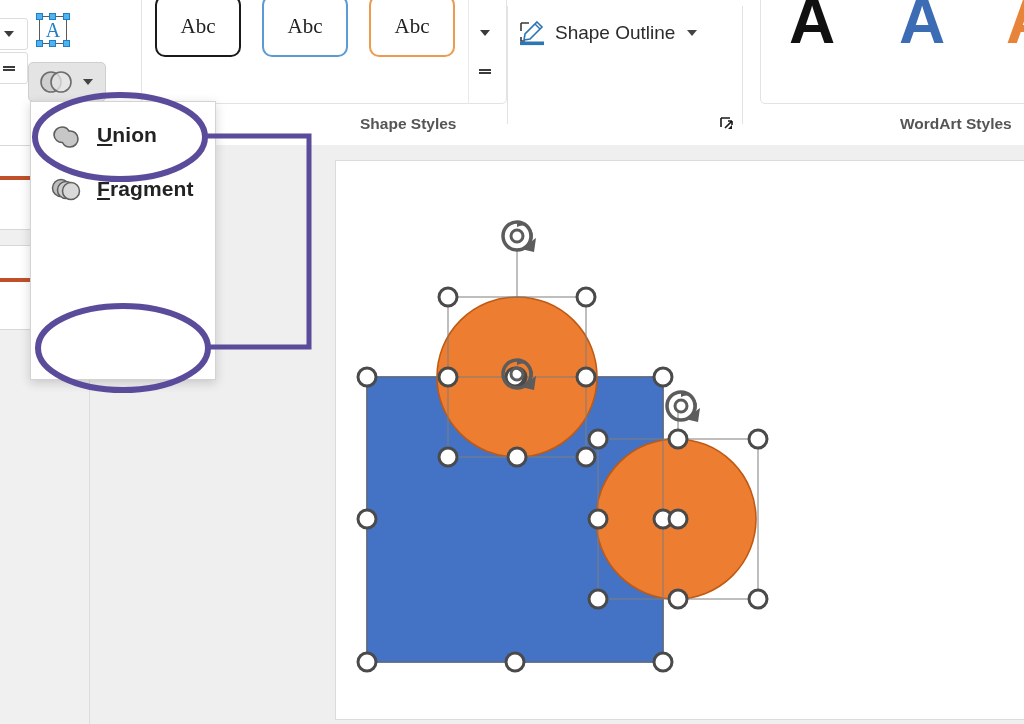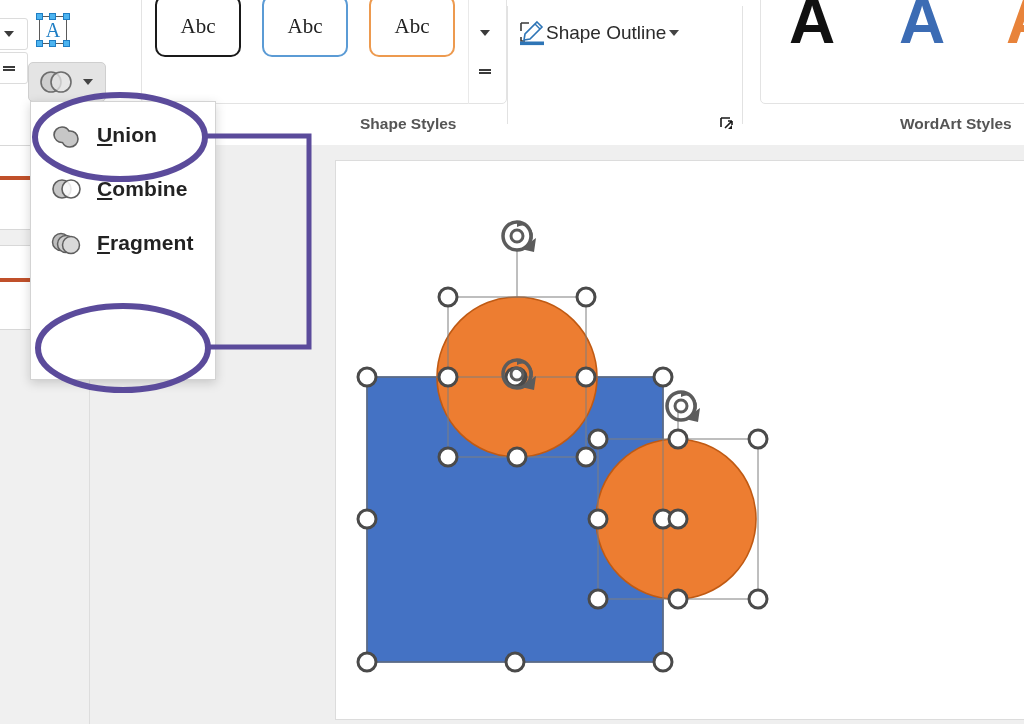--- a/index.html
+++ b/index.html
@@ -78,21 +78,21 @@
   .gallery-scroll{
     position:absolute;left:468px;top:-14px;width:32px;height:118px;
     border-left:1px solid #e9e9e9;box-sizing:border-box;
   }
   .gsbtn{
     position:absolute;left:0;width:31px;height:34px;
     display:flex;align-items:center;justify-content:center;cursor:pointer;
   }
 
   .ribbon-cmd{
-    position:absolute;display:flex;align-items:center;
+    position:absolute;display:flex;align-items:center;gap:9px;
     font-size:19px;color:#2b2b2b;cursor:pointer;
   }
   .ribbon-cmd .cmdchev{
     width:0;height:0;border-left:5px solid transparent;border-right:5px solid transparent;
     border-top:6px solid #444;margin-left:3px;
   }
   .group-label{
     position:absolute;font-size:15.5px;color:#555;font-weight:bold;
   }
   .dlg-launcher{
@@ -322,27 +322,20 @@
 
 <div id="merge-menu">
 
   <div class="menu-item">
     <svg width="34" height="28" viewBox="0 0 34 28">
       <path d="M5 14 a8 8 0 0 1 8 -8 a8 8 0 0 1 7 4 a8 8 0 0 1 9 8 a8 8 0 0 1 -8 8 a8 8 0 0 1 -7.5 -4.5 a8 8 0 0 1 -8.5 -7.5 z" fill="#c7c7c7" stroke="#5e5e5e" stroke-width="1.6" stroke-linejoin="round"></path>
     </svg>
     <span class="mtxt"><u>U</u>nion</span>
   </div>
 
-  <div class="menu-item">
-    <svg width="34" height="28" viewBox="0 0 34 28">
-      <circle cx="13" cy="14" r="9" fill="#c7c7c7" stroke="#5e5e5e" stroke-width="1.6"></circle>
-      <circle cx="22" cy="14" r="9" fill="#ffffff" fill-opacity="0.85" stroke="#5e5e5e" stroke-width="1.6"></circle>
-    </svg>
-    <span class="mtxt"><u>C</u>ombine</span>
-  </div>
 
   <div class="menu-item">
     <svg width="34" height="28" viewBox="0 0 34 28">
       <circle cx="12" cy="13" r="8.5" fill="#bdbdbd" stroke="#5e5e5e" stroke-width="1.5"></circle>
       <circle cx="17" cy="15" r="8.5" fill="#cdcdcd" stroke="#5e5e5e" stroke-width="1.5"></circle>
       <circle cx="22" cy="16" r="8.5" fill="#d9d9d9" stroke="#5e5e5e" stroke-width="1.5"></circle>
     </svg>
     <span class="mtxt"><u>F</u>ragment</span>
   </div>
 

